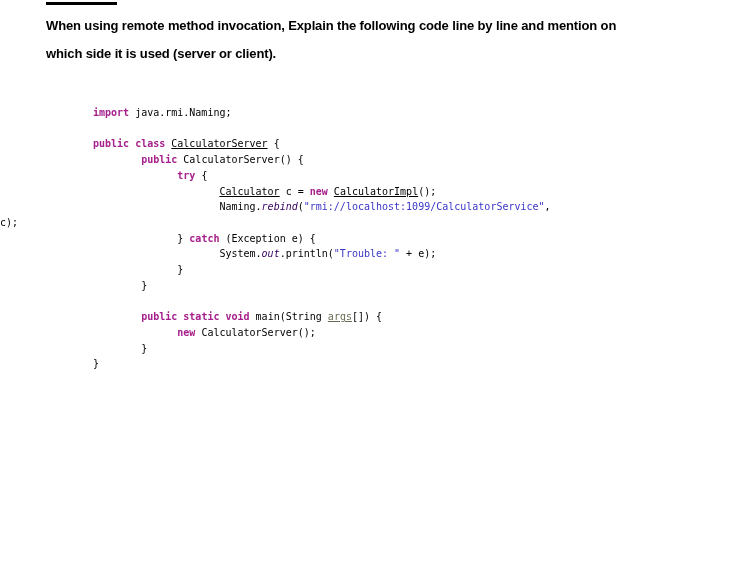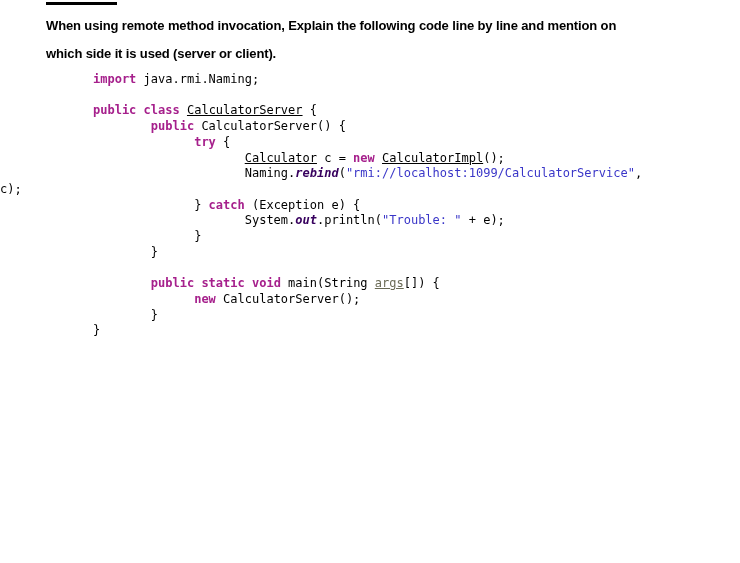--- a/index.html
+++ b/index.html
@@ -55,43 +55,43 @@
     letter-spacing: -0.15px;
     color: #000000;
     font-family: "Liberation Sans", sans-serif;
     transform: scaleX(0.965);
     transform-origin: left top;
   }
 
   .code-block {
     position: absolute;
     left: 93px;
-    top: 72px;
+    top: 105px;
     width: 640px;
     font-family: "DejaVu Sans Mono", "Liberation Mono", monospace;
-    font-size: 12px;
+    font-size: 10px;
     line-height: 15.7px;
     color: #000000;
     white-space: pre;
   }
   .code-line {
     white-space: pre;
     min-height: 15.7px;
   }
   
   .code-block .wrap-out {
     position: relative;
     left: -93px;
     white-space: pre;
   }
 
   .kw      { color: #a6208c; font-weight: bold; }
   .str     { color: #3a36c8; }
   .type-u  { color: #000000; text-decoration: underline; }
-  .ital    { color: #37005e; font-weight: bold; font-style: italic; }
+  .ital    { color: #37005e; font-weight: normal; font-style: italic; }
   .param   { color: #6a6a55; text-decoration: underline; }
   .plain   { color: #000000; }
 </style>
 </head>
 <body>
 
 <div class="cut-heading">
   <div class="bar"></div>
   <div class="txt"></div>
 </div>

